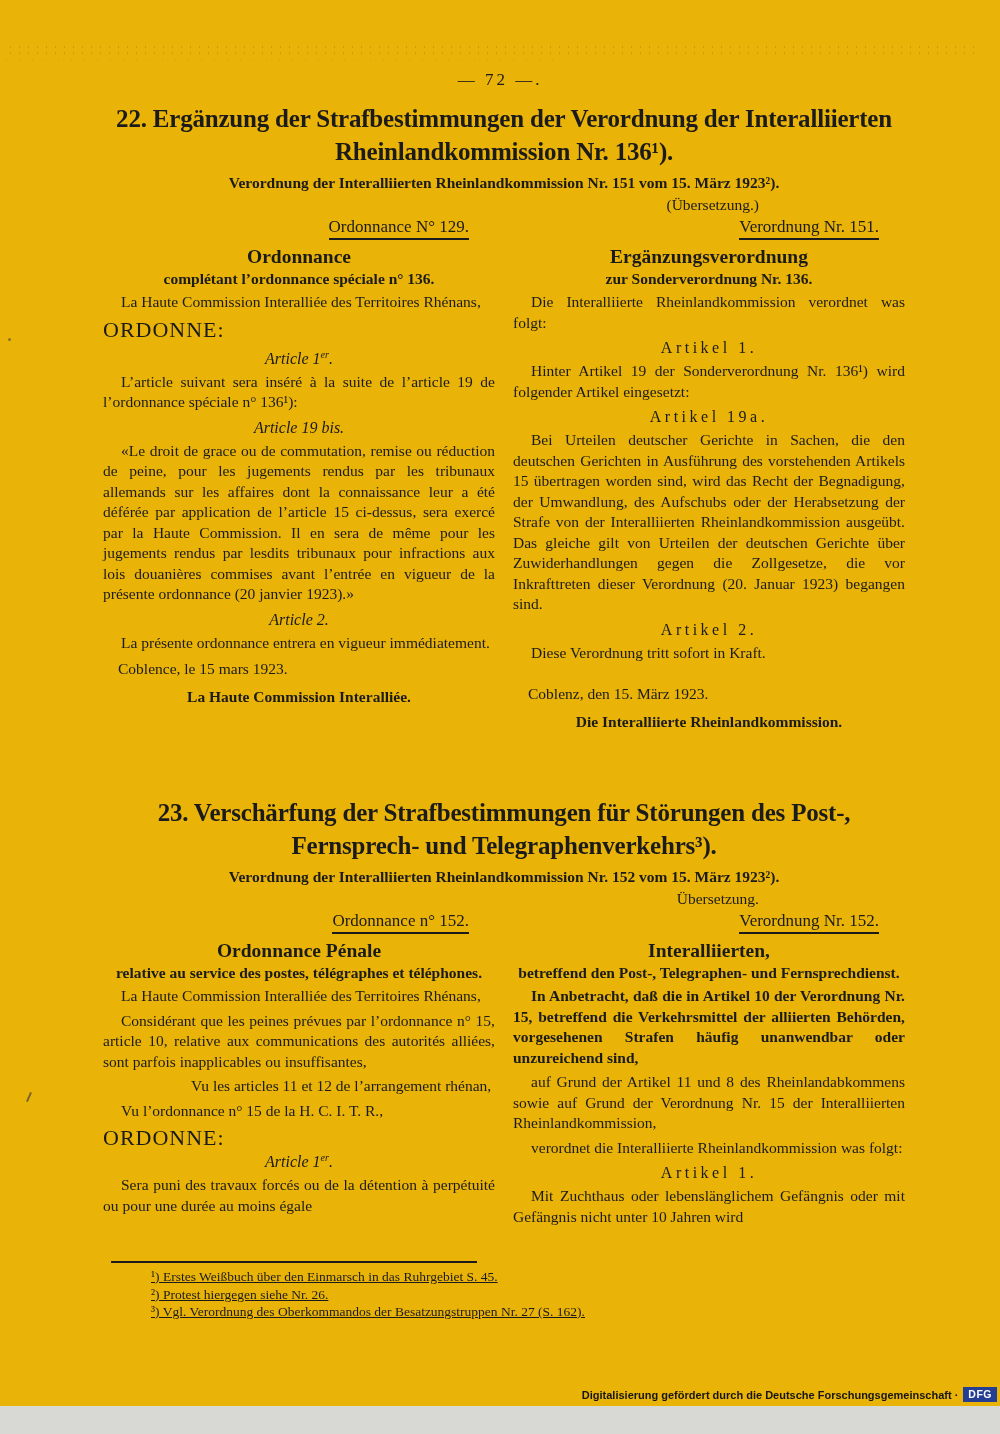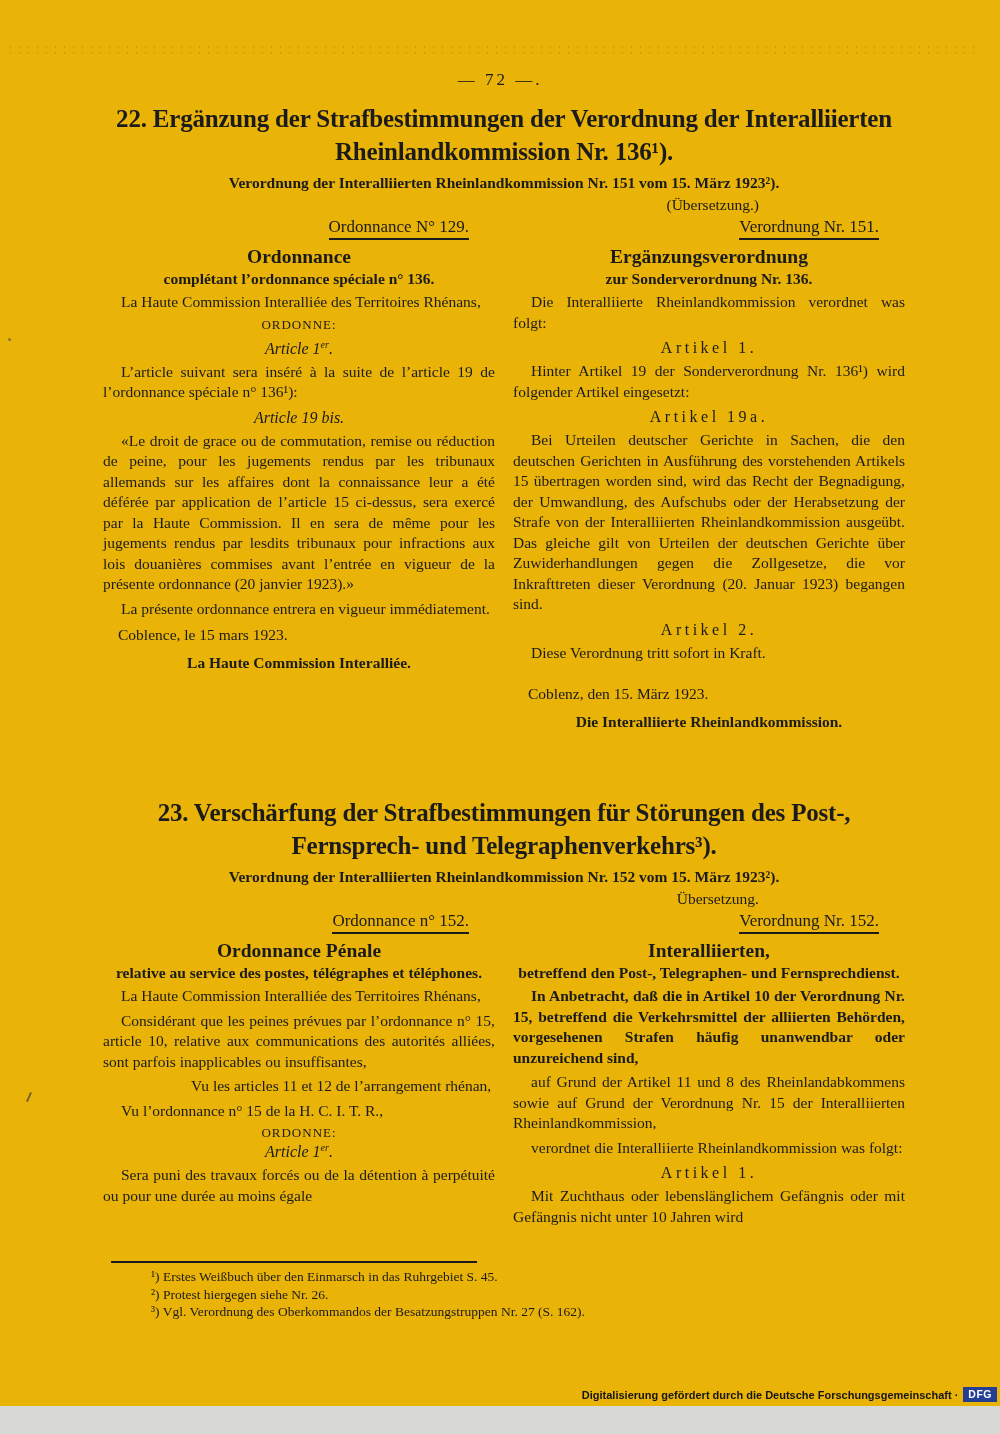--- a/index.html
+++ b/index.html
@@ -38,31 +38,31 @@
   .colheader { text-align:right; margin-right:26px; font-size:17px; margin-bottom:5px; }
   .colheader .u { border-bottom:2px solid #1b1b1b; padding-bottom:1px; display:inline-block; }
   .coltitle { text-align:center; font-weight:bold; font-size:19.5px; margin-top:2px; line-height:24px; }
   .colsub { text-align:center; font-weight:bold; font-size:15.5px; line-height:19px; }
 
   p.body { margin:4px 0 0 0; font-size:15.5px; line-height:20.5px;
     text-align:justify; text-indent:18px; }
   .art-fr { font-style:italic; font-size:16px; text-align:center; margin-top:6px; }
   .art-fr sup { font-size:10px; }
   .art-de { letter-spacing:3.5px; font-size:16px; text-align:center; margin-top:6px; }
-  .ordonne { text-align:center; font-size:13px; letter-spacing:1px; margin-top:4px; }
+  .ordonne { font-size:22px; letter-spacing:1px; margin-top:4px; }
   .dateline { margin:7px 0 0 0; font-size:15.5px; text-indent:15px; }
   .mt-lg { margin-top:22px; }
   .signature { text-align:center; font-weight:bold; font-size:15.5px; margin-top:10px; }
 
   .hang { padding-left:70px; text-indent:-22px; }
   .vu-center { text-align:center; text-indent:0; margin-top:15px; }
   .gap-top { margin-top:36px;font-weight:bold; }
 
   .footnotes { position:absolute; left:103px; top:1261px; width:802px;
-    font-size:13.5px; line-height:17.5px; }
+    font-size:13.5px; line-height:17.5px;text-decoration:underline; }
   .fn-rule { width:366px; border-top:2px solid #1b1b1b; margin-left:8px; margin-bottom:5px; }
   .fn { padding-left:48px; }
 
   .footer { position:absolute; right:3px; bottom:4px; display:flex; align-items:center; gap:5px;
     font-family:"Liberation Sans","DejaVu Sans",sans-serif; font-size:11px; font-weight:bold; color:#151515; }
   .dfg-logo { background:#233e93; color:#ffffff; padding:1px 5px 2px 5px;
     font-size:10.5px; font-weight:bold; letter-spacing:.5px; }
 </style>
 </head>
 <body>
@@ -92,20 +92,21 @@
         <div class="coltitle">Ordonnance</div>
         <div class="colsub">complétant l’ordonnance spéciale n° 136.</div>
         <p class="body">La Haute Commission Interalliée des Territoires Rhénans,</p>
         <div class="ordonne">ORDONNE:</div>
         <div class="art-fr">
           <span>Article 1</span><sup>er</sup><span>.</span>
         </div>
         <p class="body">L’article suivant sera inséré à la suite de l’article 19 de l’ordonnance spéciale n° 136¹):</p>
         <div class="art-fr">Article 19 bis.</div>
         <p class="body">«Le droit de grace ou de commutation, remise ou réduction de peine, pour les jugements rendus par les tribunaux allemands sur les affaires dont la connaissance leur a été déférée par application de l’article 15 ci-dessus, sera exercé par la Haute Commission.  Il en sera de même pour les jugements rendus par lesdits tribunaux pour infractions aux lois douanières commises avant l’entrée en vigueur de la présente ordonnance (20 janvier 1923).»</p>
+        <div class="art-fr">Article 2.</div>
         <p class="body">La présente ordonnance entrera en vigueur immédiatement.</p>
         <p class="dateline">Coblence, le 15 mars 1923.</p>
         <div class="signature">La Haute Commission Interalliée.</div>
       </div>
 
       <div class="col">
         <div class="colheader">
           <span class="u">Verordnung Nr. 151.</span>
         </div>
         <div class="coltitle">Ergänzungsverordnung</div>

